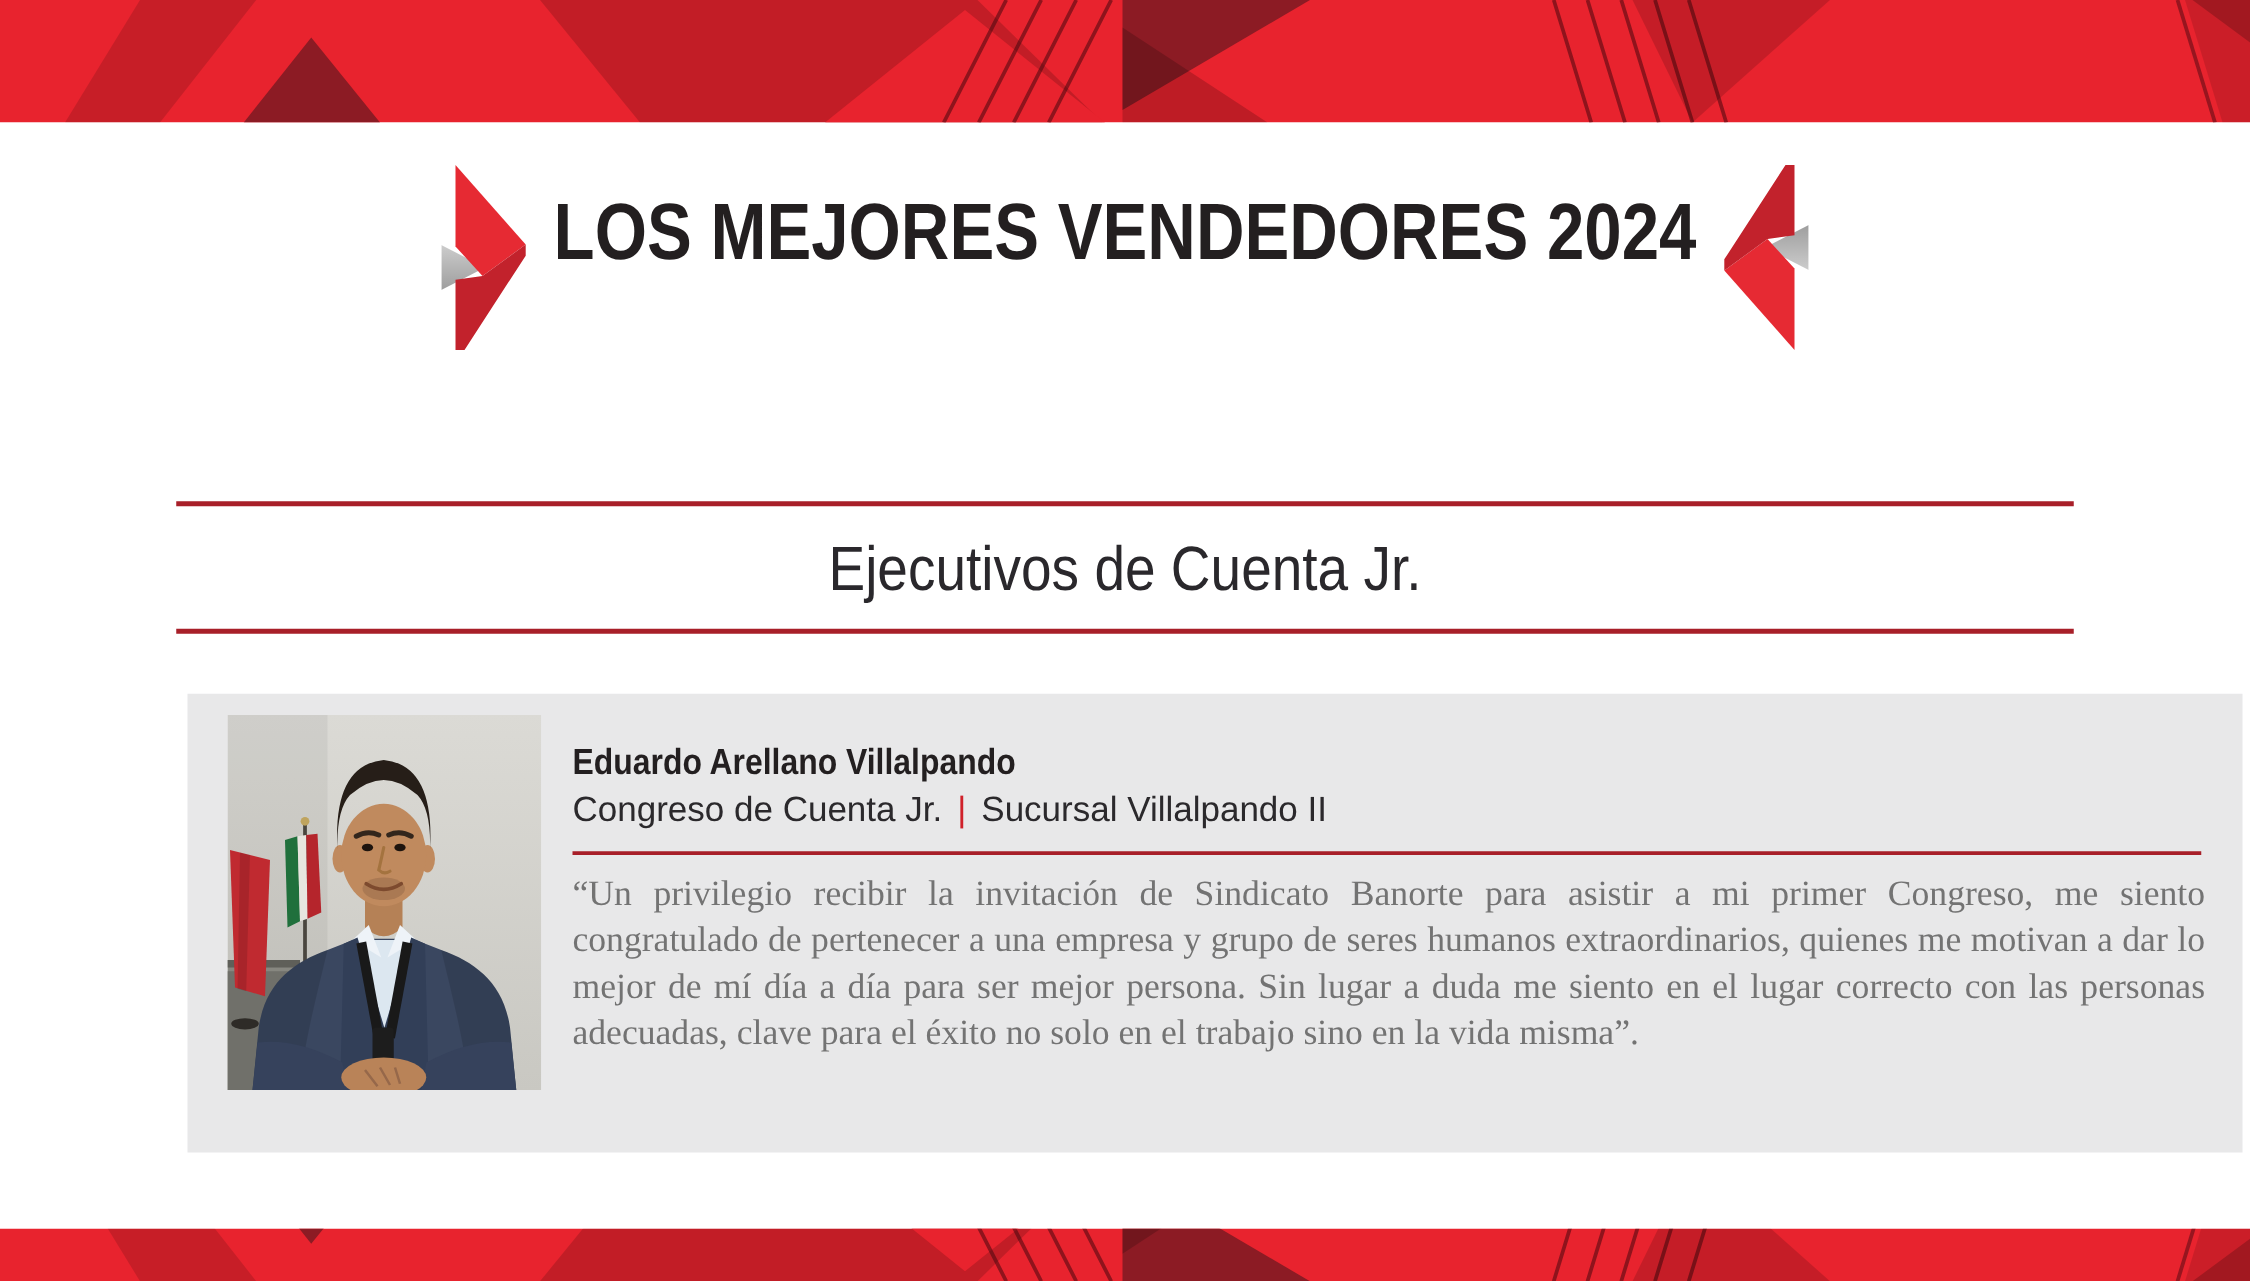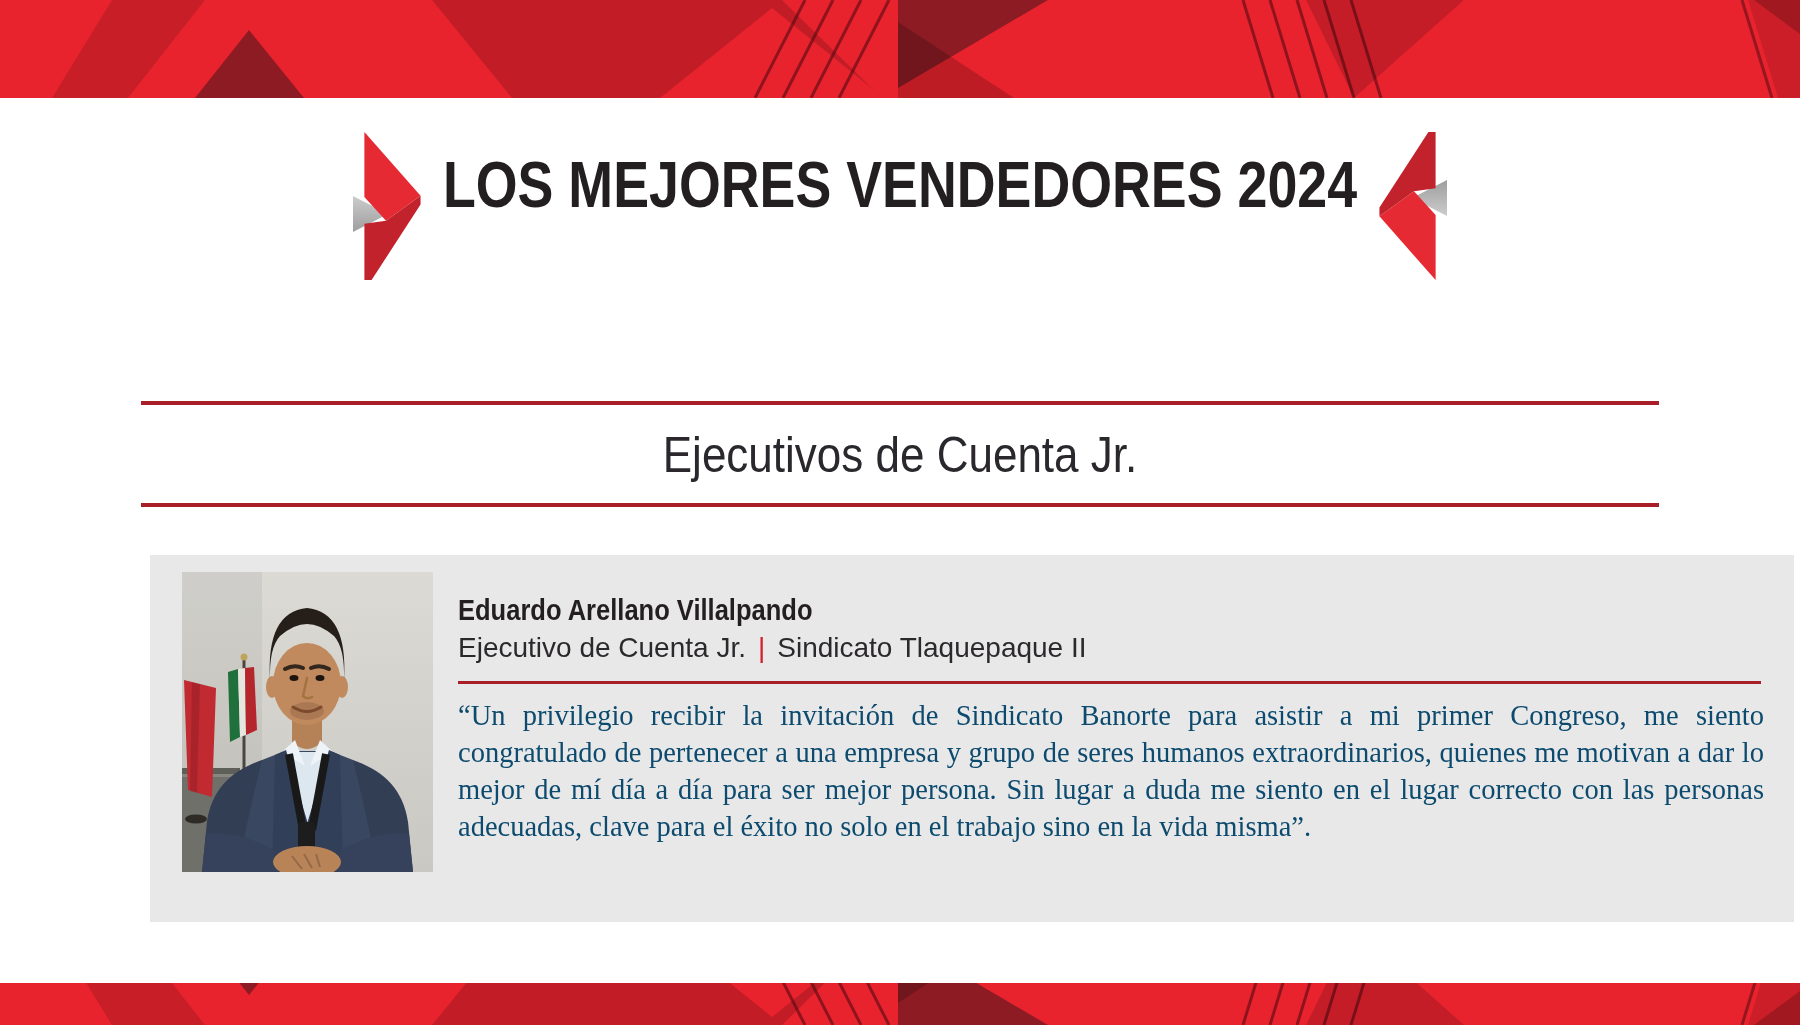--- a/index.html
+++ b/index.html
@@ -45,21 +45,21 @@
   .name { font-size:29px; line-height:31px; font-weight:700; color:var(--ink);
           transform:scaleX(.88); transform-origin:left center; white-space:nowrap; }
   .role-line { margin-top:7px; font-size:28px; line-height:30px; color:#2b292c; white-space:nowrap; }
   .role-line .pipe { color:var(--pipe_red); margin:0 12px; font-weight:400; }
   .territory { position:absolute; top:12px; right:0; font-size:27px; font-weight:700;
                letter-spacing:-.5px; color:var(--ink); }
   .card-rule { position:absolute; left:308px; top:126px; width:auto; right:33px; height:3px;
                background:var(--line_red); }
   .quote { position:absolute; left:308px; right:30px; top:142px;
     font-family:"Liberation Serif", serif; font-size:28.5px; line-height:37px;
-    text-align:justify; color:#0c4a6e; }
+    text-align:justify; color:#737373; }
 </style>
 </head>
 <body>
 
 <div class="page">
 
   <div class="banner-top">
     <svg class="banner-svg" viewBox="0 0 1800 98" preserveAspectRatio="none">
       <g id="bannerart">
         <rect x="0" y="0" width="1800" height="98" style="fill:var(--banner_red)"></rect>
@@ -148,21 +148,21 @@
       <rect x="116" y="250" width="17" height="28" rx="3" fill="#1d1d1d"></rect>
       <path d="M20,300 L24,262 Q55,258 92,278 L96,300 Z" fill="#36425c"></path>
       <path d="M231,300 L227,262 Q196,258 159,278 L155,300 Z" fill="#36425c"></path>
       <ellipse cx="125" cy="290" rx="34" ry="16" fill="#b98358"></ellipse>
       <path d="M110,284 L120,297 M122,282 L130,296 M134,282 L138,295" stroke="#96684a" stroke-width="2" fill="none"></path>
     </svg>
 
     <div class="info">
       <div class="name">Eduardo Arellano Villalpando</div>
       <div class="role-line">
-        <span>Ejecutivo de Cuenta Jr.</span><span class="pipe">|</span><span>Sindicato Tlaquepaque II</span>
+        <span>Congreso de Cuenta Jr.</span><span class="pipe">|</span><span>Sucursal Villalpando II</span>
       </div>
     </div>
 
     <div class="card-rule"></div>
     <p class="quote">“Un privilegio recibir la invitación de Sindicato Banorte para asistir a mi primer Congreso, me siento congratulado de pertenecer a una empresa y grupo de seres humanos extraordinarios, quienes me motivan a dar lo mejor de mí día a día para ser mejor persona. Sin lugar a duda me siento en el lugar correcto con las personas adecuadas, clave para el éxito no solo en el trabajo sino en la vida misma”.</p>
   </section>
 
   <div class="banner-bottom">
     <svg class="banner-svg" viewBox="0 0 1800 42" preserveAspectRatio="none">
       <g transform="translate(0,42) scale(1,-1)">

